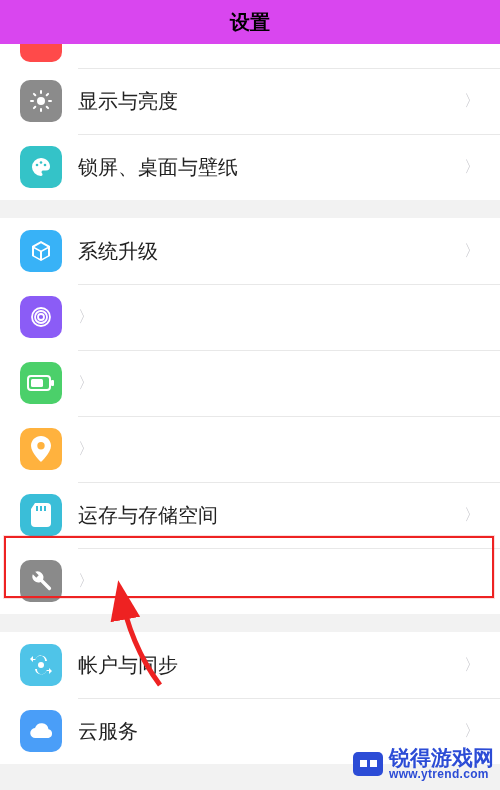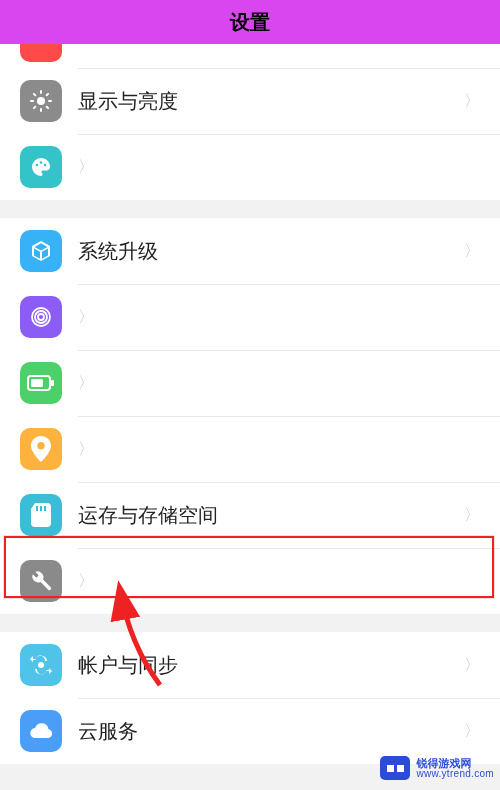--- a/index.html
+++ b/index.html
@@ -105,22 +105,22 @@
       display: flex;
       align-items: center;
       justify-content: center;
       gap: 3px;
     }
     .wm-badge::before, .wm-badge::after {
       content: "";
       width: 7px; height: 7px; background:#fff; display:inline-block;
     }
     .wm-text { display:flex; flex-direction:column; line-height:1; }
-    .wm-cn { font-size: 11px; font-weight:700; color:#2c4cd6; }
-    .wm-url { font-size: 10px; color:#2c4cd6; letter-spacing:.3px; }
+    .wm-cn { font-size: 21px; font-weight:700; color:#2c4cd6; }
+    .wm-url { font-size: 12px; color:#2c4cd6; letter-spacing:.3px;font-weight:bold; }
     
     .ic-sound   { background:#ff4a4a; }
     .ic-display { background:#8b8b8b; }
     .ic-wall    { background:#34c3c8; }
     .ic-update  { background:#38b2f7; }
     .ic-bio     { background:#8b5cf6; }
     .ic-battery { background:#4bd06a; }
     .ic-location{ background:#ffb23e; }
     .ic-storage { background:#3abed8; }
     .ic-more    { background:#8a8a8a; }
@@ -164,20 +164,21 @@
     </div>
     <div class="row">
       <div class="icon-box ic-wall">
         <svg width="24" height="24" viewBox="0 0 24 24">
             <path fill="#fff" d="M12 3a9 9 0 1 0 0 18c1 0 1.5-.8 1.5-1.5 0-.5-.2-.9-.5-1.2-.3-.3-.5-.7-.5-1.2 0-1 .8-1.6 1.8-1.6H17a4 4 0 0 0 4-4c0-4.6-4-8.5-9-8.5Z"></path>
             <circle cx="8" cy="10" r="1.3" fill="#34c3c8"></circle>
             <circle cx="12" cy="7.5" r="1.3" fill="#34c3c8"></circle>
             <circle cx="16" cy="10" r="1.3" fill="#34c3c8"></circle>
           </svg>
       </div>
+      <span class="label">锁屏、桌面与壁纸</span>
       <span class="chevron">〉</span>
     </div>
   </div>
 
   <div class="group">
     <div class="row">
       <div class="icon-box ic-update">
         <svg width="24" height="24" viewBox="0 0 24 24">
             <path fill="#fff" d="M12 2 3 7v10l9 5 9-5V7l-9-5Zm0 2.3 6.5 3.6L12 11.5 5.5 7.9 12 4.3ZM5 9.5l6 3.3v6.9l-6-3.3V9.5Zm8 10.2v-6.9l6-3.3v6.9l-6 3.3Z"></path>
           </svg>

